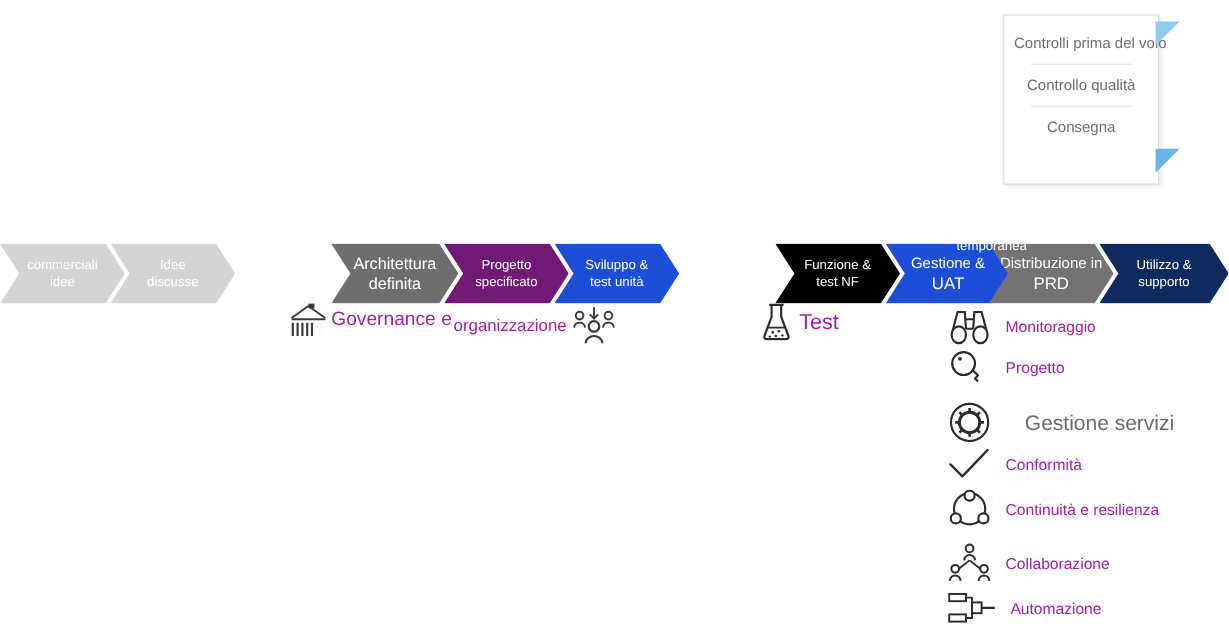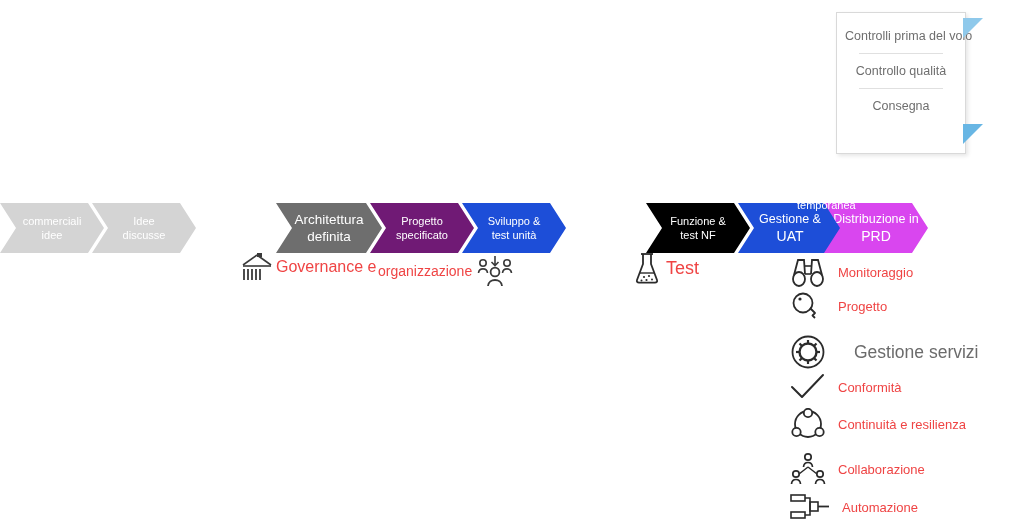--- a/index.html
+++ b/index.html
@@ -109,21 +109,21 @@
     display: flex;
     align-items: center;
   }
   .icon-box {
     display: inline-flex;
     align-items: center;
     justify-content: center;
     flex: none;
   }
   .icon-label {
-    color: #ef4444;
+    color: #a21caf;
     white-space: nowrap;
   }
 
   
   #row-governance { left: 240px; top: 252px; }
   #row-governance .icon-label { font-size: 16px; margin-left: 2px; }
   #row-organizzazione { left: 378px; top: 254px; }
   #row-organizzazione .icon-label { font-size: 14px; margin-right: 4px; }
   #row-test { left: 634px; top: 252px; }
   #row-test .icon-label { font-size: 18px; margin-left: 6px; }
@@ -186,25 +186,29 @@
   <div class="chev" style="left:646px;width:104px;background:#000000;">
     <span class="l1">Funzione  &amp;</span>
     <span class="l2">test NF</span>
   </div>
 
   <div class="chev bigger" style="left:738px;width:104px;background:#1d4ed8;">
     <span class="l1">Gestione &amp;</span>
     <span class="l2">UAT</span>
   </div>
 
-  <div class="chev bigger" style="left:824px;width:104px;background:#d946ef;">
+  <div class="chev bigger" style="left:824px;width:104px;background:#737373;">
     <span class="l1">Distribuzione in</span>
     <span class="l2">PRD</span>
   </div>
 
+  <div class="chev" style="left:916px;width:108px;background:#0f2a5e;">
+    <span class="l1">Utilizzo  &amp;</span>
+    <span class="l2">supporto</span>
+  </div>
 </div>
 <div id="stray-temporanea">temporanea</div>
 
 <div class="icon-row" id="row-governance">
   <span class="icon-box">
     <svg width="34" height="30" viewBox="0 0 34 30">
       <path d="M17 3 L31 13" stroke="#3a3a3a" stroke-width="1.6" fill="none"></path>
       <path d="M17 3 L3 13" stroke="#3a3a3a" stroke-width="1.6" fill="none"></path>
       <rect x="17" y="1" width="5" height="4" fill="#3a3a3a"></rect>
       <line x1="3" y1="14" x2="31" y2="14" stroke="#3a3a3a" stroke-width="1.6"></line>

